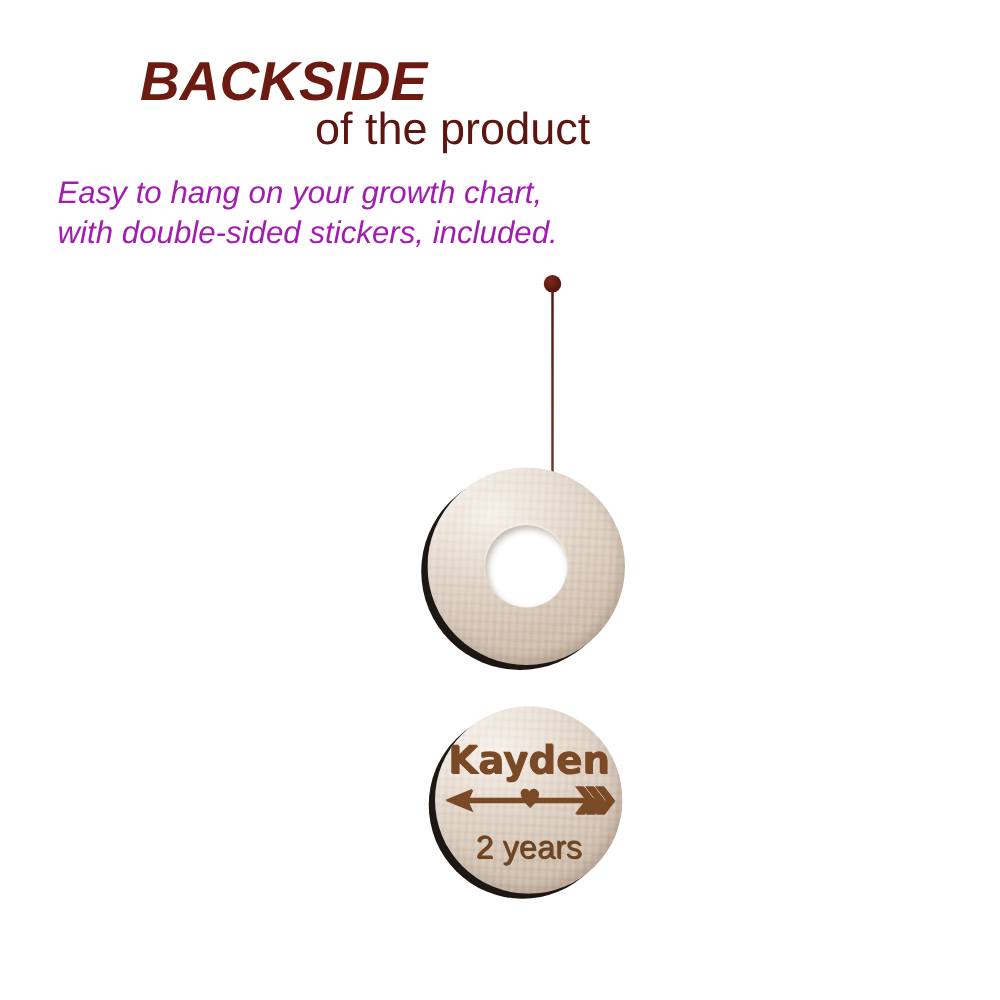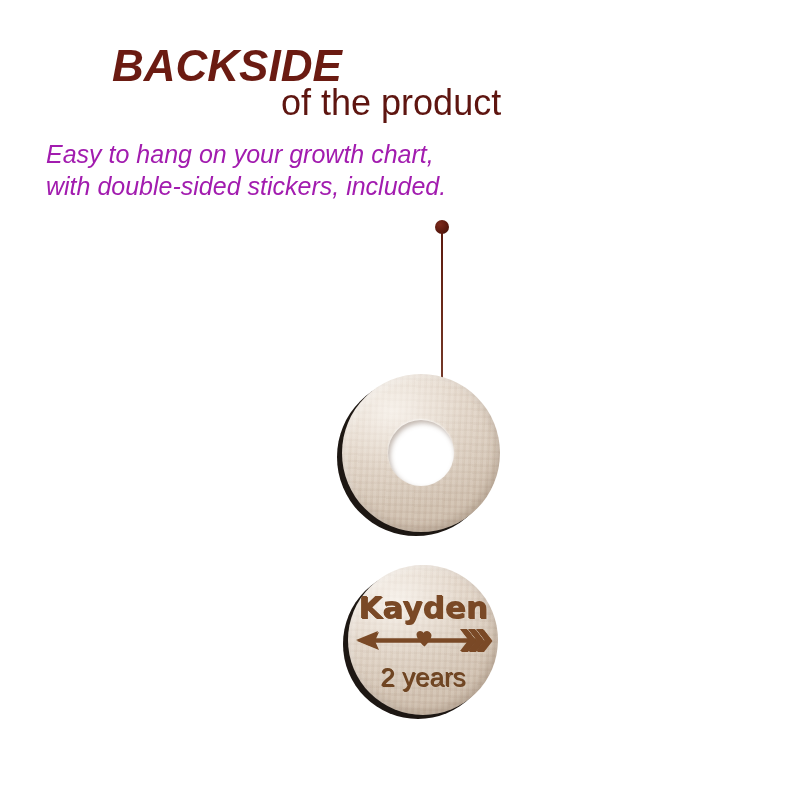--- a/index.html
+++ b/index.html
@@ -26,21 +26,21 @@
     font-size: 44px;
     font-weight: bold;
     font-style: italic;
     letter-spacing: 0px;
     color: #6b1b12;
     white-space: nowrap;
     line-height: 1;
   }
   .heading-sub {
     position: absolute;
-    left: 281px;
+    left: 252px;
     top: 85px;
     font-size: 36px;
     font-weight: normal;
     font-style: normal;
     color: #5e1510;
     white-space: nowrap;
     line-height: 1;
   }
   .tagline {
     position: absolute;

